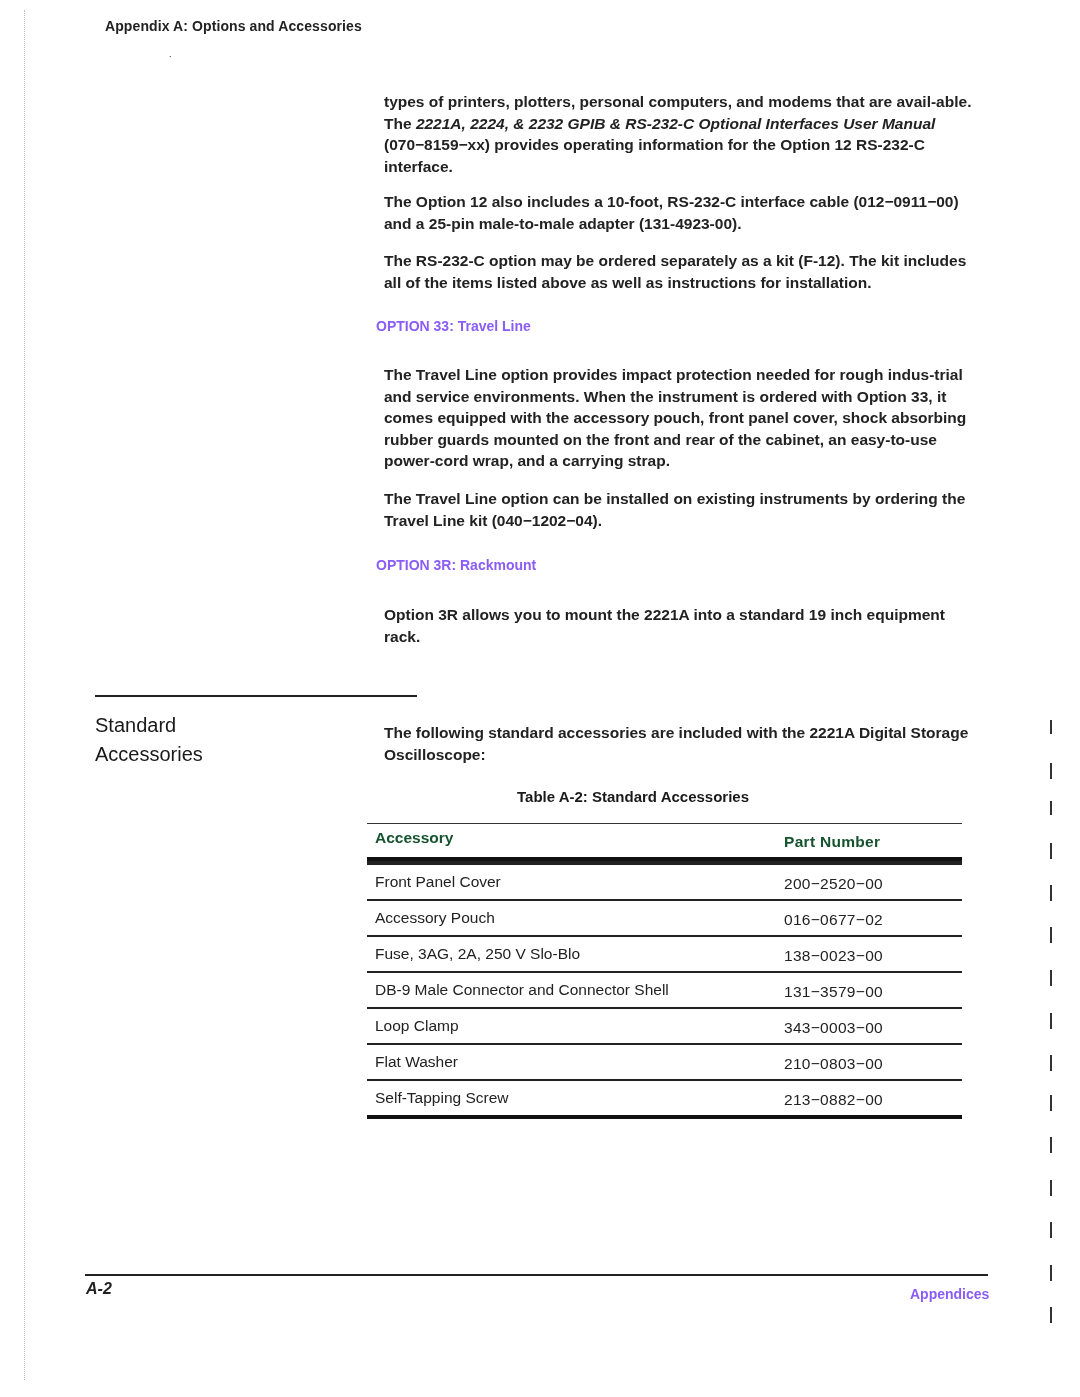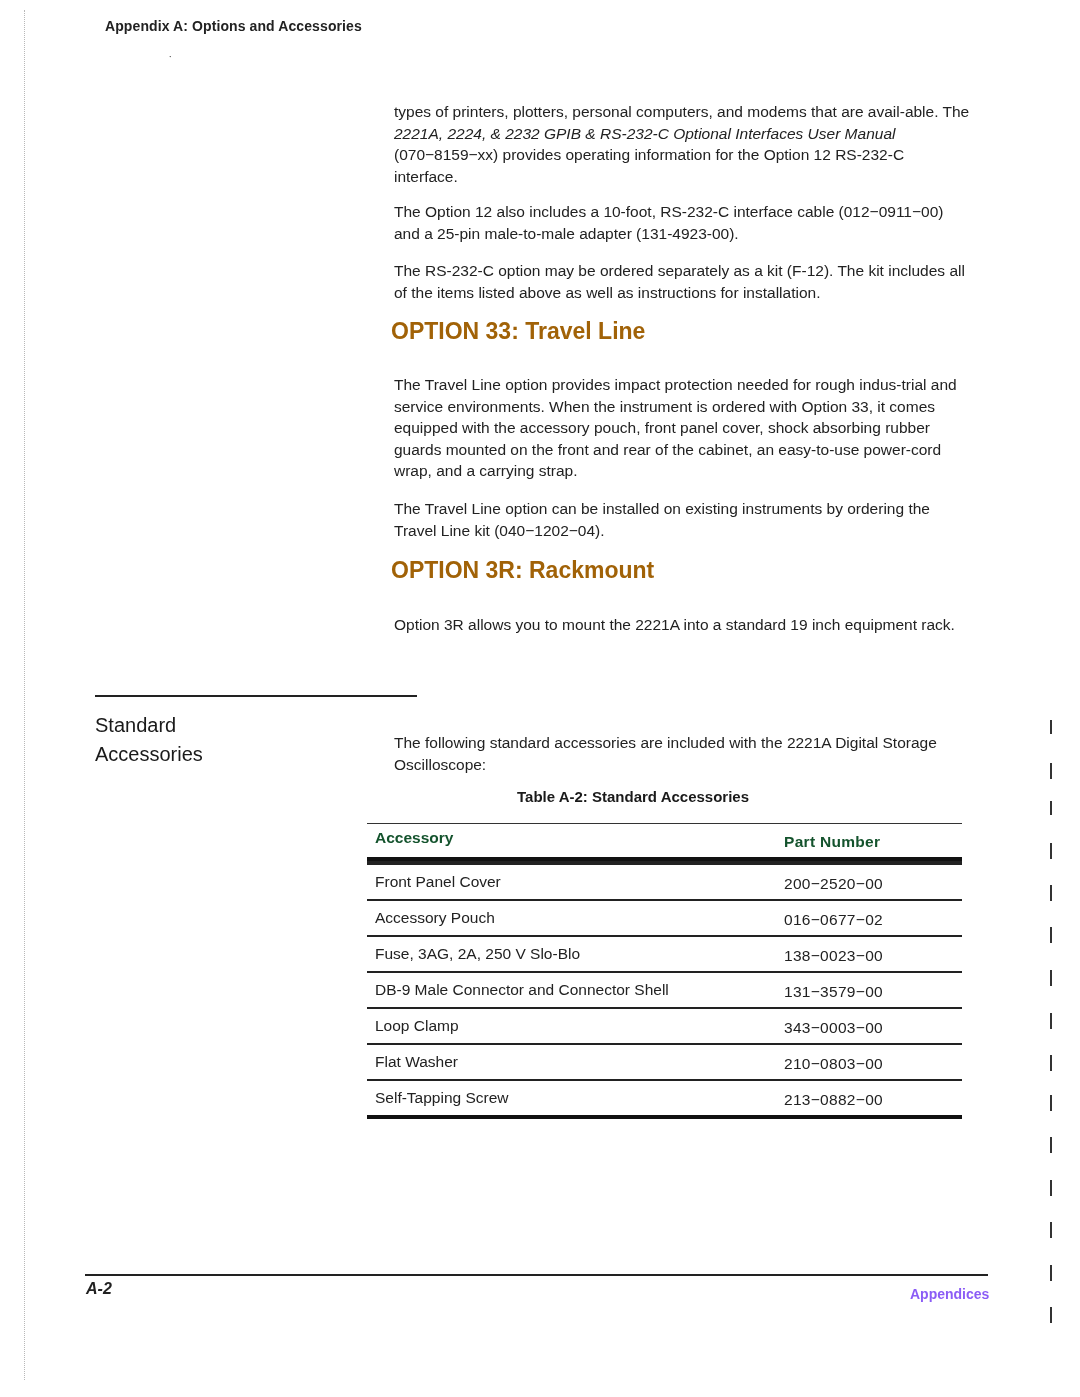--- a/index.html
+++ b/index.html
@@ -13,24 +13,24 @@
     }
     .running-head {
       position: absolute; left: 105px; top: 18px;
       font-size: 14px; font-weight: bold; color: #222; letter-spacing: 0.1px;
     }
     .speck { position: absolute; left: 168px; top: 47px; font-size: 9px; color: #444; }
     .body-col {
       position: absolute; left: 378px; width: 610px;
       font-size: 15.5px; line-height: 21.5px; color: #222;
     }
-    .body-col p { margin: 16px; }
+    .body-col p { margin: 6px; font-weight: bold; }
     .body-col i { font-style: italic; }
     .opt-heading {
-      position: absolute; left: 391px; font-size: 23px; font-weight: bold; color: #a16207;
+      position: absolute; left: 376px; font-size: 14px; font-weight: bold; color: #8b5cf6;
     }
     .section-rule {
       position: absolute; left: 95px; top: 695px; width: 322px; height: 2px; background: #222;
     }
     .side-heading {
       position: absolute; left: 95px; top: 711px; font-size: 20px; line-height: 29px;
       color: #1a1a1a; font-weight: normal;
     }
     .table-caption {
       position: absolute; left: 517px; top: 788px; font-size: 15px; font-weight: bold; color: #1a1a1a;

